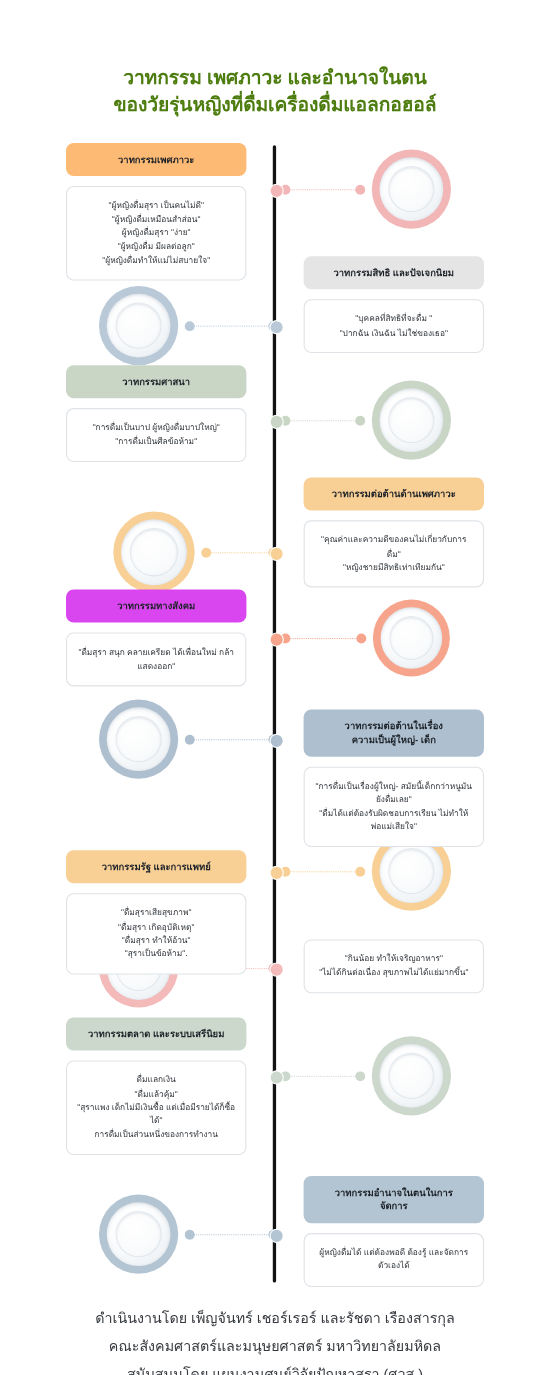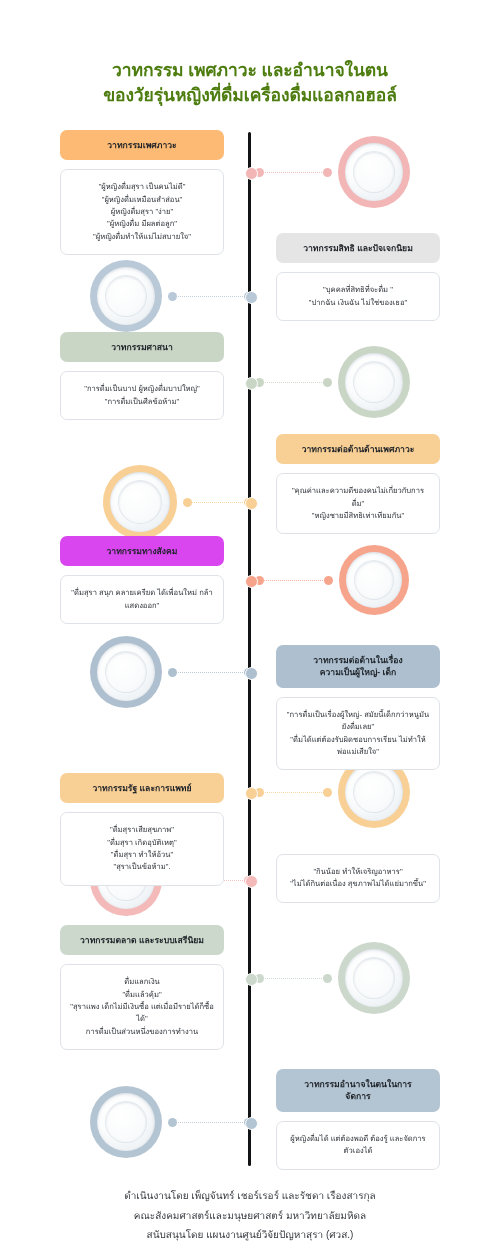--- a/index.html
+++ b/index.html
@@ -84,21 +84,21 @@
     text-align:center;
     font-size:7.6px;color:#2a2f35;
     line-height:1.62;
     box-sizing:border-box;
   }
   .card .body .ln{display:block;}
 
   .footer{
     position:absolute;left:0;top:1186px;width:500px;text-align:center;
   }
-  .footer .fl{font-size:10px;color:#35393e;line-height:1.95;}
+  .footer .fl{font-size:13px;color:#35393e;line-height:1.95;}
 </style>
 </head>
 <body>
 
 <div class="stage">
 
   <div class="title-wrap">
     <div class="title-line">วาทกรรม เพศภาวะ และอำนาจในตน</div>
     <div class="title-line">ของวัยรุ่นหญิงที่ดื่มเครื่องดื่มแอลกอฮอล์</div>
   </div>

